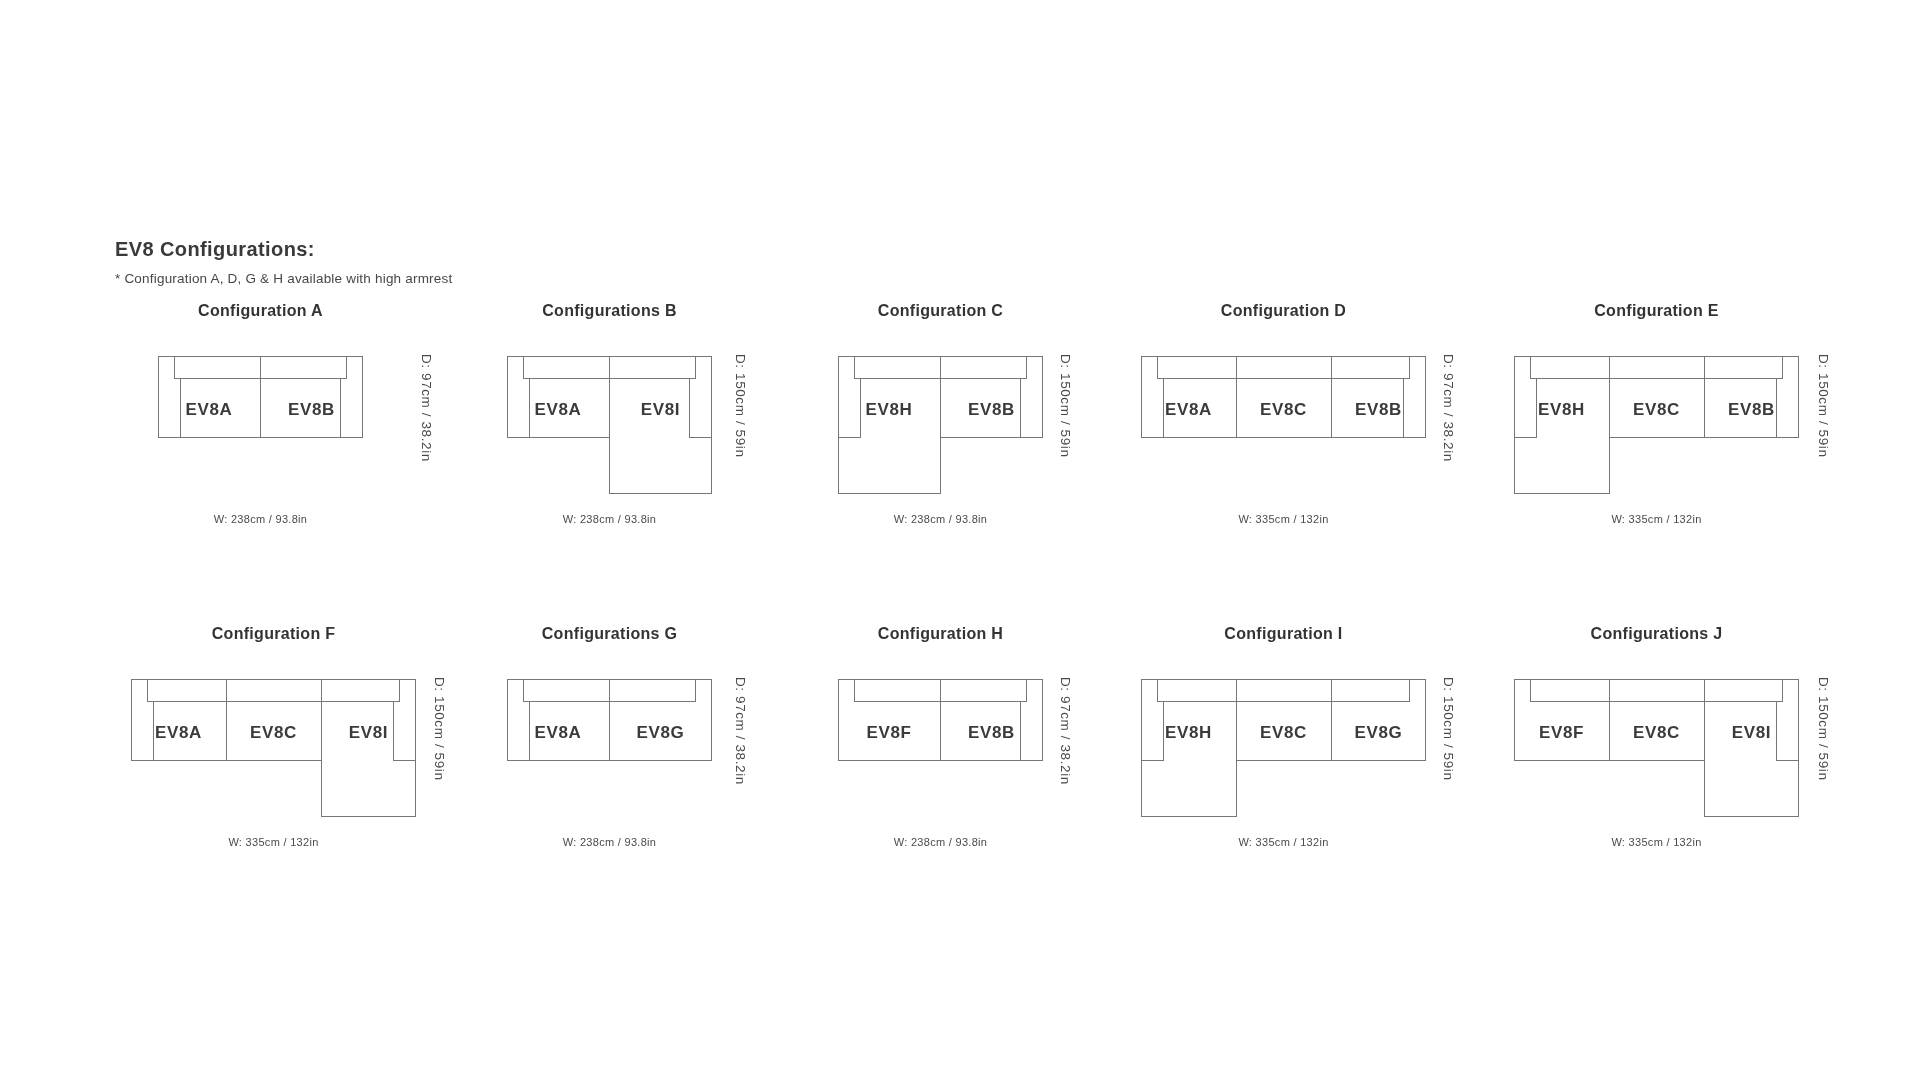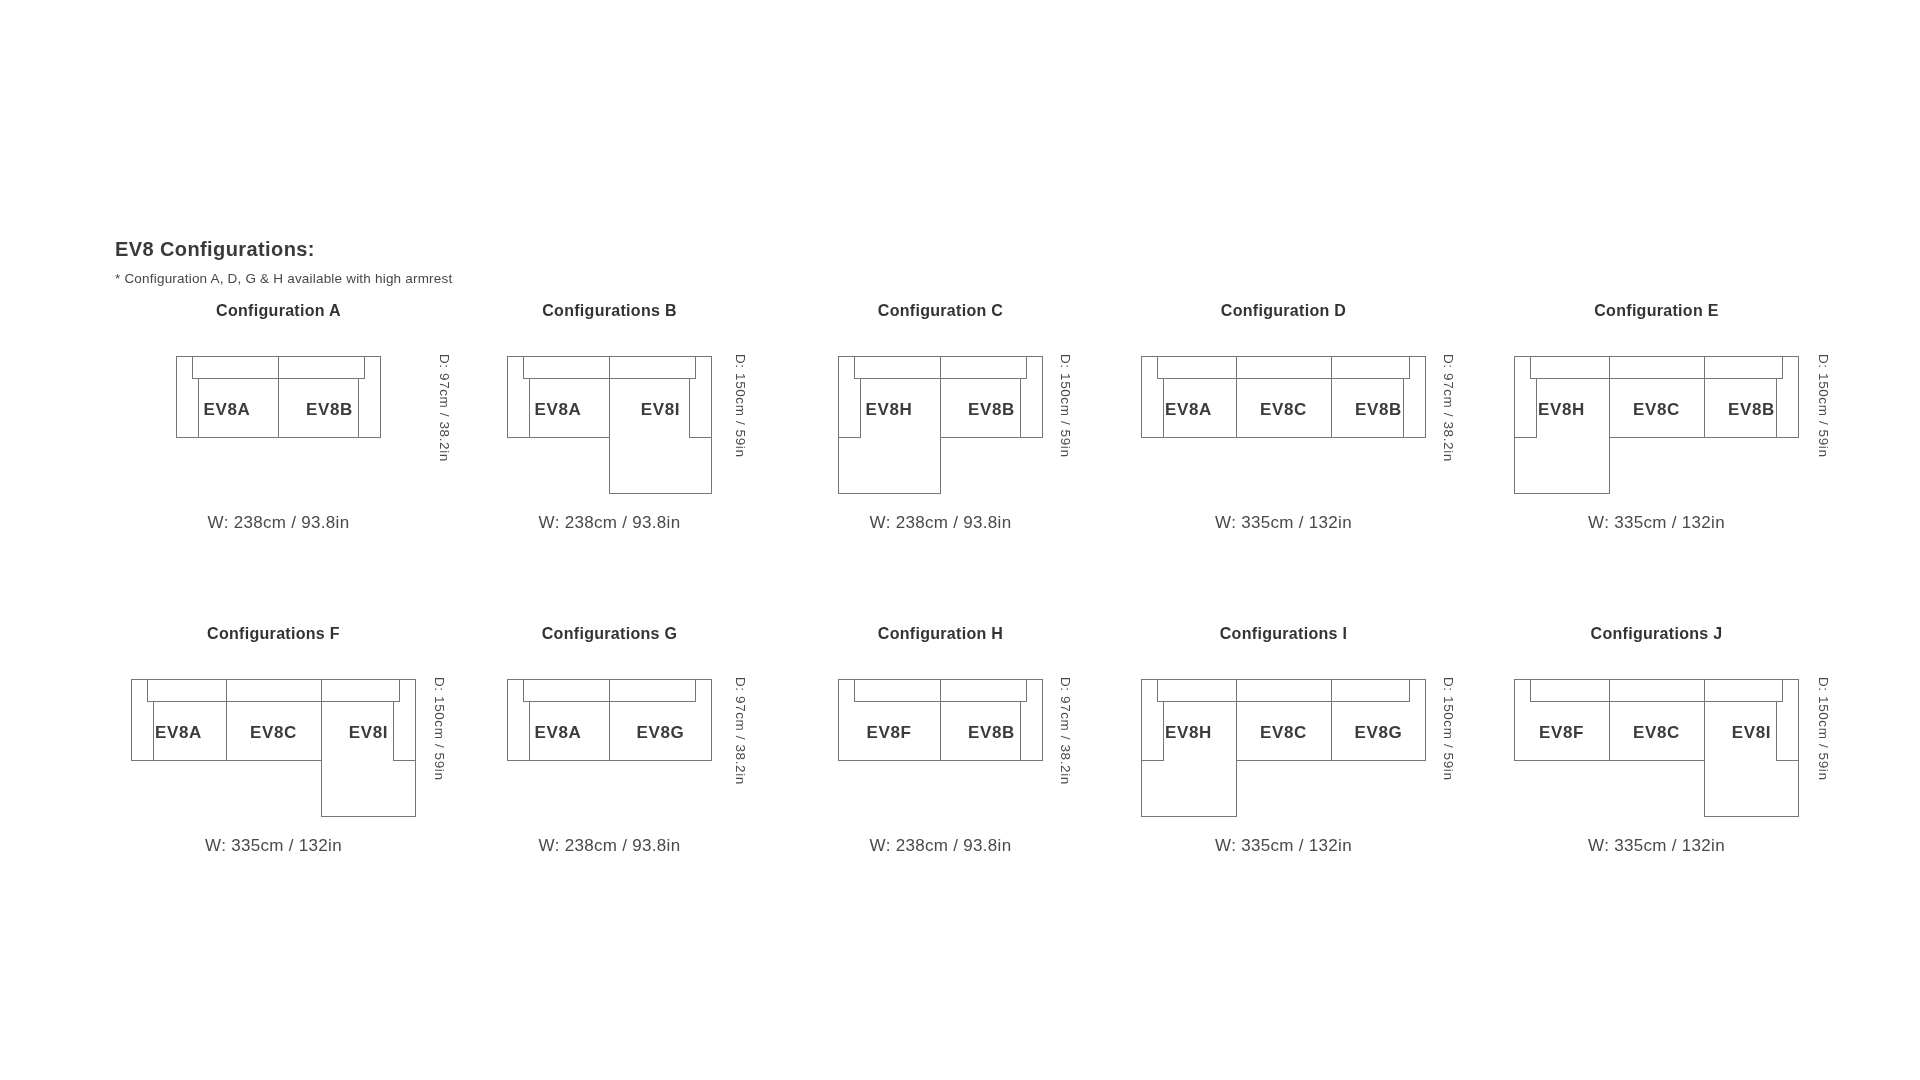--- a/index.html
+++ b/index.html
@@ -32,30 +32,30 @@
   .mod {
     position:absolute; top:40px; height:28px; line-height:28px; text-align:center;
     font-size:17px; font-weight:700; color:#3b3b3b; letter-spacing:.6px;
   }
   .dlab {
     position:absolute; top:-2px; writing-mode:vertical-rl;
     font-size:13.5px; color:#4a4a4a; letter-spacing:.6px; white-space:nowrap;
   }
   .wlab {
     position:absolute; top:157px; left:-40px; right:-40px; text-align:center;
-    font-size:17px; color:#4a4a4a; letter-spacing:.3px;
+    font-size:11px; color:#4a4a4a; letter-spacing:.3px;
   }
 </style>
 </head>
 <body>
 
 <div class="page-title">EV8 Configurations:</div>
 <div class="page-note">* Configuration A, D, G &amp; H available with high armrest</div>
 
-<div class="cfg" style="left:176px;top:356px;width:205px">
+<div class="cfg" style="left:158px;top:356px;width:205px">
   <div class="cfg-title">Configuration A</div>
   <div class="sofa" style="width:205px;height:138px">
     <div class="box" style="left:0;top:0;width:205px;height:82px"></div>
     <div class="backrest" style="left:16px;right:16px"></div>
     <div class="vline" style="left:22px;top:23px;height:59px"></div>
     <div class="vline" style="right:22px;top:23px;height:59px"></div>
     <div class="vline" style="left:102px;top:0;height:82px"></div>
     <div class="mod" style="left:0;width:102px">EV8A</div>
     <div class="mod" style="left:102px;width:103px">EV8B</div>
   </div>
@@ -124,21 +124,21 @@
     <div class="vline" style="left:190px;top:0;height:82px"></div>
     <div class="mod" style="left:0;width:95px">EV8H</div>
     <div class="mod" style="left:95px;width:95px">EV8C</div>
     <div class="mod" style="left:190px;width:95px">EV8B</div>
   </div>
   <div class="dlab" style="left:302px">D: 150cm / 59in</div>
   <div class="wlab">W: 335cm / 132in</div>
 </div>
 
 <div class="cfg" style="left:131px;top:679px;width:285px">
-  <div class="cfg-title">Configurations F</div>
+  <div class="cfg-title">Configuration F</div>
   <div class="sofa" style="width:285px;height:138px">
     <div class="box" style="left:0;top:0;width:285px;height:82px"></div>
     <div class="box" style="left:190px;top:0;width:95px;height:138px"></div>
     <div class="backrest" style="left:16px;right:16px"></div>
     <div class="vline" style="left:22px;top:23px;height:59px"></div>
     <div class="vline" style="right:22px;top:23px;height:59px"></div>
     <div class="hline" style="right:0;top:81px;width:23px"></div>
     <div class="vline" style="left:95px;top:0;height:82px"></div>
     <div class="mod" style="left:0;width:95px">EV8A</div>
     <div class="mod" style="left:95px;width:95px">EV8C</div>
@@ -170,21 +170,21 @@
     <div class="vline" style="right:22px;top:23px;height:59px"></div>
     <div class="vline" style="left:102px;top:0;height:82px"></div>
     <div class="mod" style="left:0;width:102px">EV8F</div>
     <div class="mod" style="left:102px;width:103px">EV8B</div>
   </div>
   <div class="dlab" style="left:220px">D: 97cm / 38.2in</div>
   <div class="wlab">W: 238cm / 93.8in</div>
 </div>
 
 <div class="cfg" style="left:1141px;top:679px;width:285px">
-  <div class="cfg-title">Configurations I</div>
+  <div class="cfg-title">Configuration I</div>
   <div class="sofa" style="width:285px;height:138px">
     <div class="box" style="left:0;top:0;width:285px;height:82px"></div>
     <div class="box" style="left:0;top:0;width:96px;height:138px"></div>
     <div class="backrest" style="left:16px;right:16px"></div>
     <div class="vline" style="left:22px;top:23px;height:59px"></div>
     <div class="hline" style="left:0;top:81px;width:23px"></div>
     <div class="vline" style="left:190px;top:0;height:82px"></div>
     <div class="mod" style="left:0;width:95px">EV8H</div>
     <div class="mod" style="left:95px;width:95px">EV8C</div>
     <div class="mod" style="left:190px;width:95px">EV8G</div>

